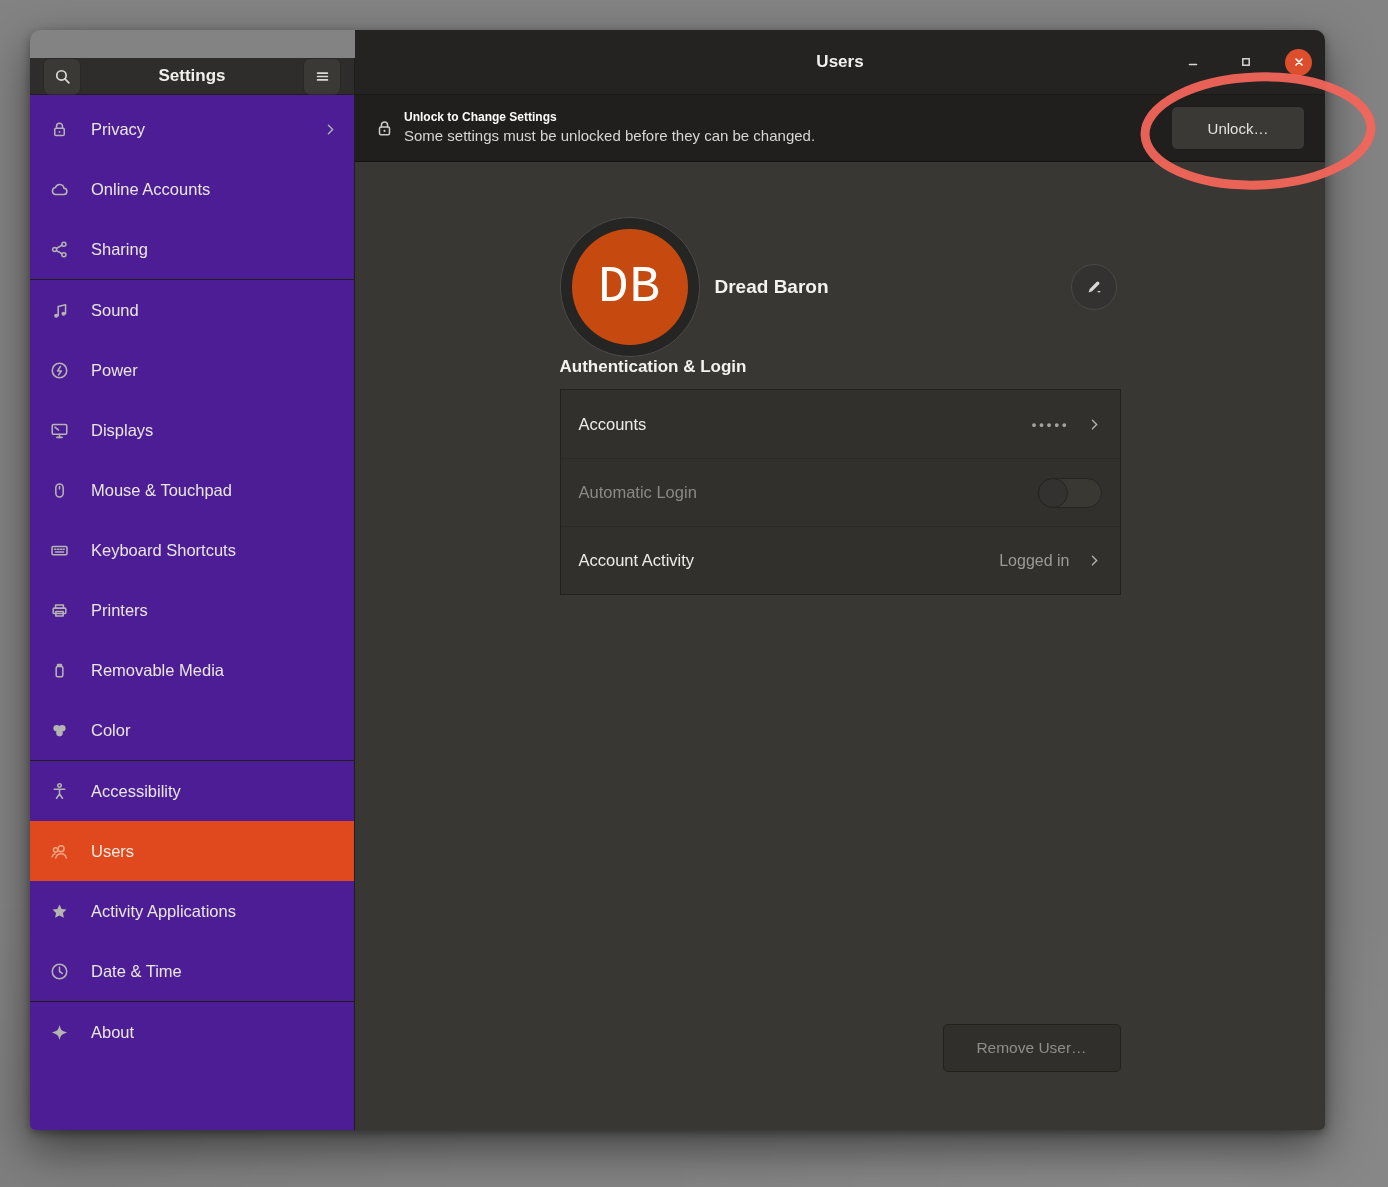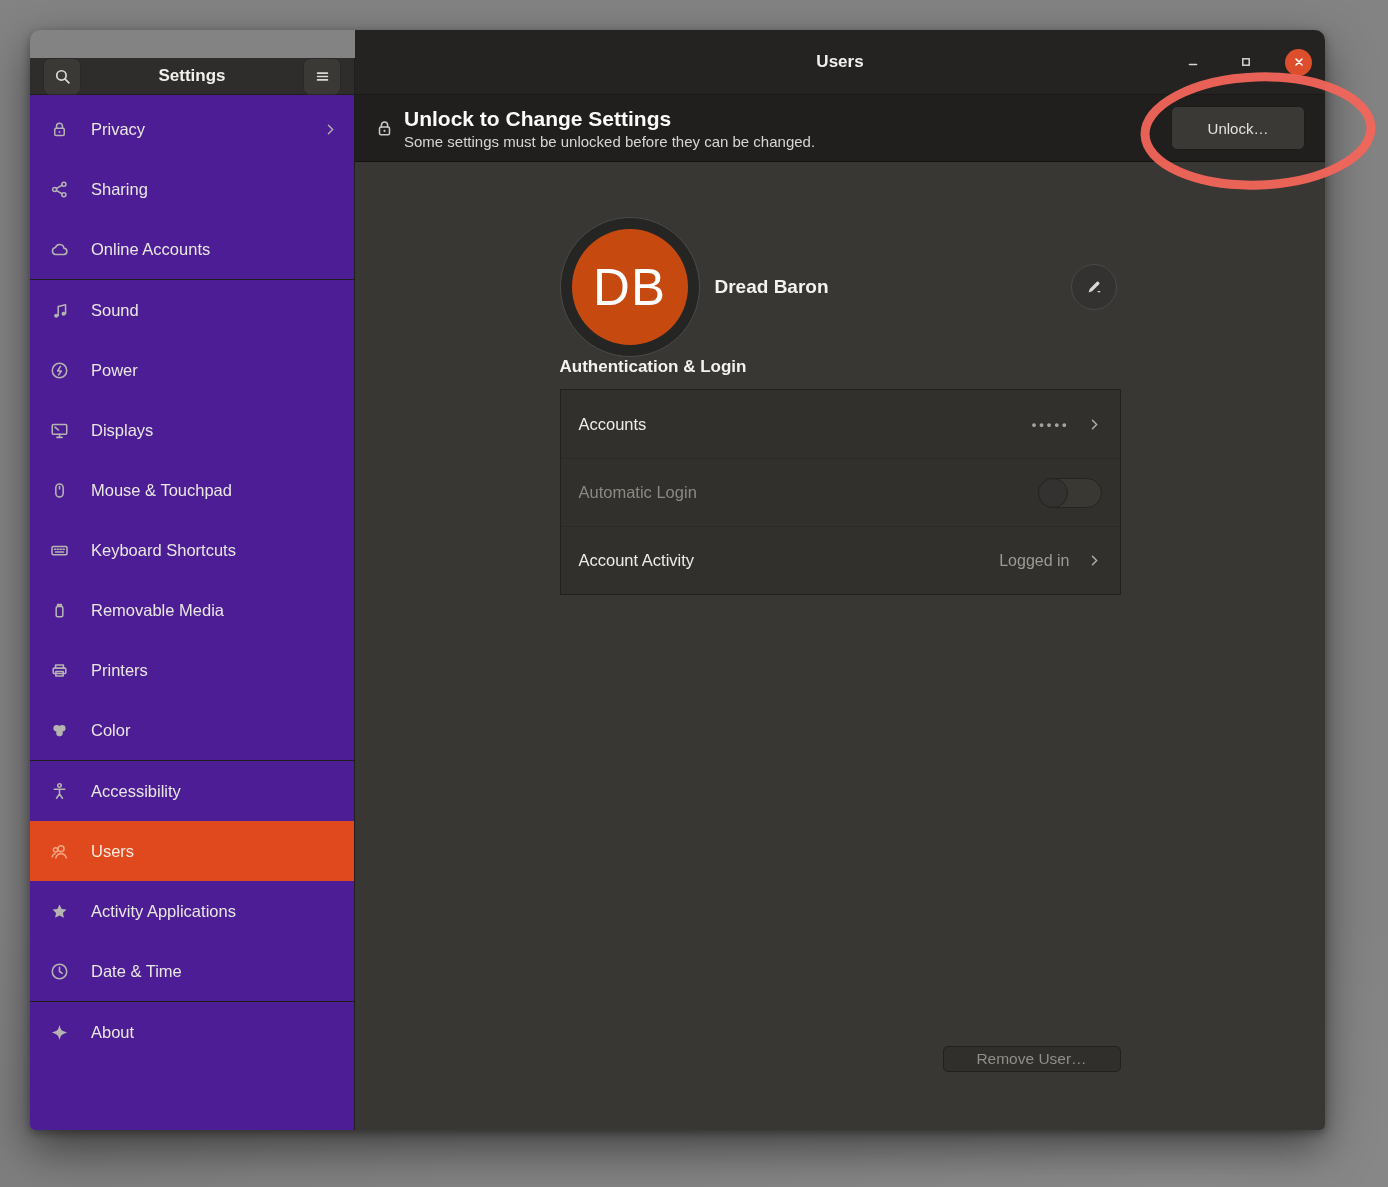--- a/index.html
+++ b/index.html
@@ -59,41 +59,41 @@
   .side-chevron { margin-left:auto; color:#b1afab; display:flex; }
   .side-sep { height:1px; background:#1f1d1b; }
 
   
   .main { background:#393734; display:flex; flex-direction:column; position:relative; }
   .banner {
     flex:none; height:67px; background:#201f1d; border-bottom:1px solid #141312;
     display:flex; align-items:center; padding:0 20px;
   }
   .banner-lock { color:#cbc9c5; margin-right:10px; display:flex; }
-  .banner-title { font-weight:bold; font-size:21px; color:#fcfbf9; line-height:1.3; }
+  .banner-title { font-weight:bold; font-size:12px; color:#fcfbf9; line-height:1.3; }
   .banner-sub { font-size:15px; color:#d8d6d2; line-height:1.3; }
   .unlock-btn {
     margin-left:auto; width:134px; height:44px; border-radius:6px;
     background:#3b3935; border:1px solid #1f1d1b; color:#e4e2de; font-size:15px;
     display:flex; align-items:center; justify-content:center; cursor:pointer;
   }
 
   .content { flex:1; display:flex; justify-content:center; }
   .col { width:561px; position:relative; display:flex; flex-direction:column; }
 
   .user-row { margin-top:55px; display:flex; align-items:center; position:relative; }
   .avatar-ring {
     width:140px; height:140px; border-radius:50%; background:#252524;
     border:1px solid #4c4b49; flex:none;
     display:flex; align-items:center; justify-content:center;
   }
   .avatar {
     width:116px; height:116px; border-radius:50%; background:#C64A10;
     display:flex; align-items:center; justify-content:center;
-    color:#ffffff; font-size:51px; letter-spacing:1px;
+    color:#ffffff; font-size:51px; letter-spacing:1px;font-family:Liberation Mono, monospace;
   }
   .user-name { margin-left:15px; font-weight:bold; font-size:19px; color:#f4f2ef; }
   .edit-btn {
     position:absolute; right:4px; top:50%; transform:translateY(-50%);
     width:46px; height:46px; border-radius:50%; background:#343230;
     border:1px solid #4b4947; color:#dbd9d5; cursor:pointer;
     display:flex; align-items:center; justify-content:center;
   }
 
   .section-title { font-weight:bold; font-size:17px; color:#f4f2ef; }
@@ -108,21 +108,21 @@
   .muted { color:#9c9a95; font-size:16px; }
   .chev { color:#b3b1ac; display:flex; }
 
   .toggle { width:64px; height:30px; border-radius:16px; background:#3a3833; border:1px solid #252420; position:relative; cursor:pointer; }
   .toggle .knob {
     position:absolute; left:-1px; top:-1px; width:30px; height:30px; border-radius:50%;
     background:#343230; border:1px solid #252420;
   }
 
   .remove-btn {
-    position:absolute; right:0; bottom:58px; width:178px; height:26px;
+    position:absolute; right:0; bottom:58px; width:178px; height:48px;
     background:#312f2b; border:1px solid #232119; border-radius:5px;
     color:#908e89; font-size:15.5px; cursor:pointer;
     display:flex; align-items:center; justify-content:center;
   }
 
   .annotation-layer { position:absolute; inset:0; pointer-events:none; z-index:40; }
 
   svg.ic { display:block; }
 </style>
 </head>
@@ -189,36 +189,36 @@
           <span>Privacy</span>
           <span class="side-chevron">
             <svg class="ic" width="15" height="15" viewBox="0 0 16 16" fill="none" stroke="currentColor" stroke-width="1.5" stroke-linecap="round">
               <path d="M5.8 3.5L10.3 8l-4.5 4.5"></path>
             </svg>
           </span>
         </div>
         <div class="side-item">
           <span class="icn">
             <svg class="ic" viewBox="0 0 16 16" fill="none" stroke="currentColor" stroke-width="1.3" stroke-linecap="round" stroke-linejoin="round">
+              <path d="M4.4 12.2h7a2.6 2.6 0 0 0 .4-5.2 3.7 3.7 0 0 0-7.2-.6 2.95 2.95 0 0 0-.2 5.8z"></path>
+            </svg>
+          </span>
+          <span>Online Accounts</span>
+        </div>
+        <div class="side-item">
+          <span class="icn">
+            <svg class="ic" viewBox="0 0 16 16" fill="none" stroke="currentColor" stroke-width="1.3" stroke-linecap="round" stroke-linejoin="round">
               <circle cx="11.7" cy="3.6" r="1.7"></circle>
               <circle cx="3.9" cy="8" r="1.7"></circle>
               <circle cx="11.7" cy="12.4" r="1.7"></circle>
               <path d="M5.5 7.1l4.6-2.7M5.5 8.9l4.6 2.7"></path>
             </svg>
           </span>
           <span>Sharing</span>
         </div>
-        <div class="side-item">
-          <span class="icn">
-            <svg class="ic" viewBox="0 0 16 16" fill="none" stroke="currentColor" stroke-width="1.3" stroke-linecap="round" stroke-linejoin="round">
-              <path d="M4.4 12.2h7a2.6 2.6 0 0 0 .4-5.2 3.7 3.7 0 0 0-7.2-.6 2.95 2.95 0 0 0-.2 5.8z"></path>
-            </svg>
-          </span>
-          <span>Online Accounts</span>
-        </div>
         <div class="side-sep"></div>
         <div class="side-item">
           <span class="icn">
             <svg class="ic" viewBox="0 0 16 16" fill="none" stroke="currentColor" stroke-width="1.3" stroke-linecap="round" stroke-linejoin="round">
               <path d="M6.9 12.4V4.7l6.2-1.5v7.5"></path>
               <circle cx="5.2" cy="12.4" r="1.7" fill="currentColor" stroke="none"></circle>
               <circle cx="11.4" cy="10.7" r="1.7" fill="currentColor" stroke="none"></circle>
             </svg>
           </span>
           <span>Sound</span>
@@ -255,35 +255,35 @@
             <svg class="ic" viewBox="0 0 16 16" fill="none" stroke="currentColor" stroke-width="1.3" stroke-linecap="round" stroke-linejoin="round">
               <rect x="1.7" y="4.7" width="12.6" height="6.8" rx="1"></rect>
               <path d="M3.8 7h1M6.2 7h1M8.6 7h1M11 7h1M4.6 9.3h6.8"></path>
             </svg>
           </span>
           <span>Keyboard Shortcuts</span>
         </div>
         <div class="side-item">
           <span class="icn">
             <svg class="ic" viewBox="0 0 16 16" fill="none" stroke="currentColor" stroke-width="1.3" stroke-linecap="round" stroke-linejoin="round">
-              <rect x="5.2" y="4.7" width="5.6" height="8.5" rx="1.2"></rect>
-              <path d="M6.4 4.7V2.9h3.2v1.8M7.3 2.9v1.1M8.9 2.9v1.1"></path>
-            </svg>
-          </span>
-          <span>Removable Media</span>
-        </div>
-        <div class="side-item">
-          <span class="icn">
-            <svg class="ic" viewBox="0 0 16 16" fill="none" stroke="currentColor" stroke-width="1.3" stroke-linecap="round" stroke-linejoin="round">
               <path d="M4.7 6V3.4h6.6V6"></path>
               <rect x="2.7" y="6" width="10.6" height="4.6" rx="0.9"></rect>
               <rect x="4.9" y="8.9" width="6.2" height="3.7"></rect>
             </svg>
           </span>
           <span>Printers</span>
+        </div>
+        <div class="side-item">
+          <span class="icn">
+            <svg class="ic" viewBox="0 0 16 16" fill="none" stroke="currentColor" stroke-width="1.3" stroke-linecap="round" stroke-linejoin="round">
+              <rect x="5.2" y="4.7" width="5.6" height="8.5" rx="1.2"></rect>
+              <path d="M6.4 4.7V2.9h3.2v1.8M7.3 2.9v1.1M8.9 2.9v1.1"></path>
+            </svg>
+          </span>
+          <span>Removable Media</span>
         </div>
         <div class="side-item">
           <span class="icn">
             <svg class="ic" viewBox="0 0 16 16" fill="currentColor" stroke="none">
               <circle cx="5.7" cy="6.1" r="2.8"></circle>
               <circle cx="10.3" cy="6.1" r="2.8"></circle>
               <circle cx="8" cy="10.2" r="2.8"></circle>
             </svg>
           </span>
           <span>Color</span>

